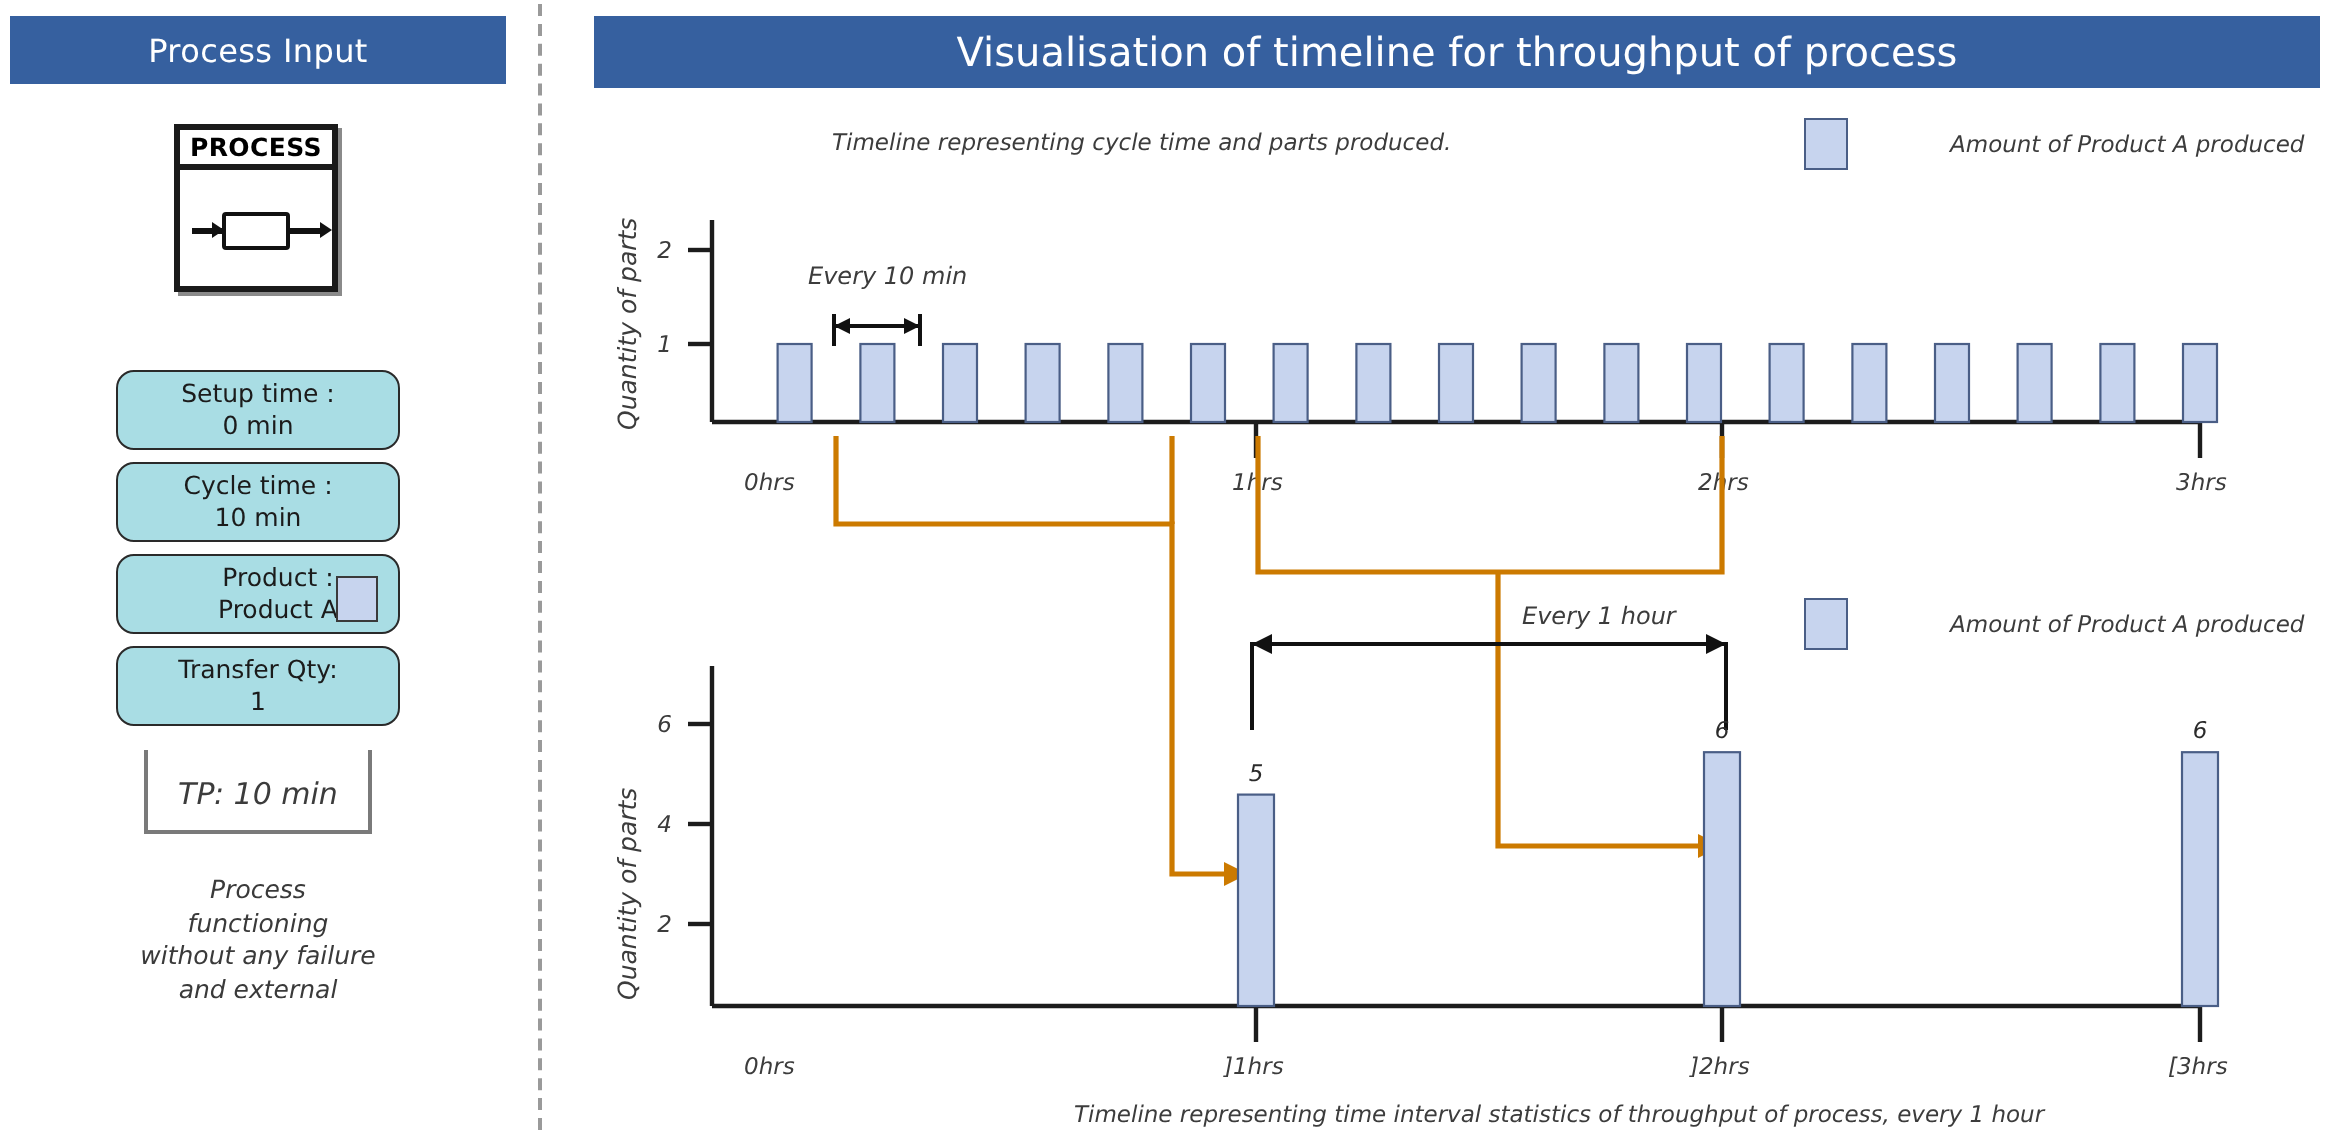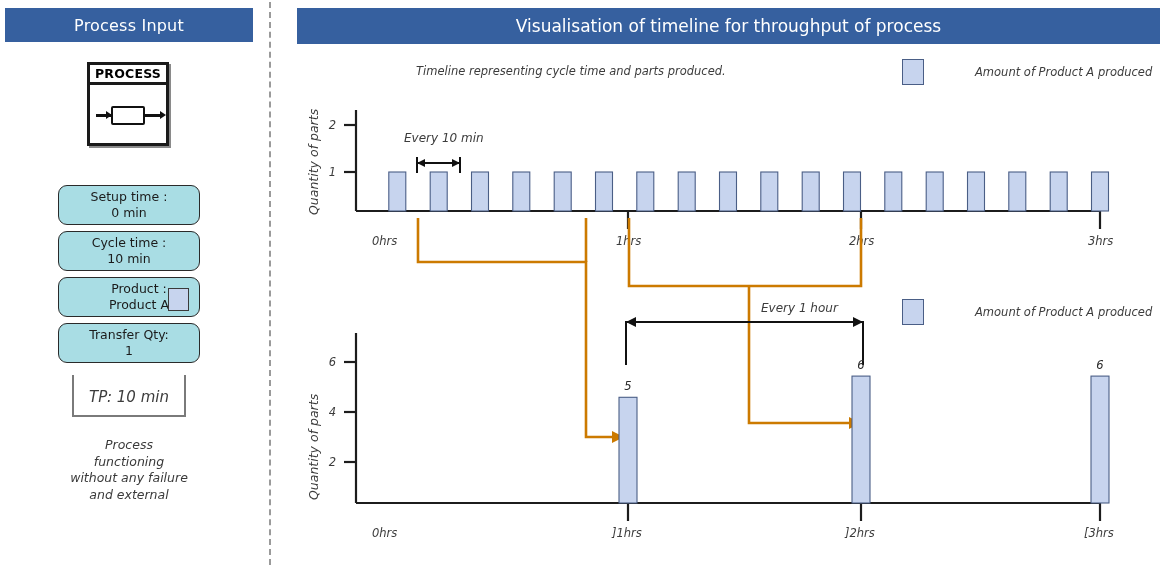--- a/index.html
+++ b/index.html
@@ -48,21 +48,21 @@
   #process-note{position:absolute;left:48px;top:437px;width:162px;text-align:center;
       font-size:12.5px;font-style:italic;color:#3a3a3a;line-height:1.33;}
 
   
   #divider{position:absolute;left:269px;top:2px;width:0;height:563px;
       border-left:2px dashed #9a9a9a;}
 
   
   #right-panel{position:absolute;left:276px;top:0;width:890px;height:567px;}
   #main-title{position:absolute;left:21px;top:8px;width:863px;height:36px;
-      background:#36609f;color:#ffffff;font-size:17px;display:flex;align-items:center;
+      background:#36609f;color:#ffffff;font-size:20px;display:flex;align-items:center;
       justify-content:center;}
   #top-caption{position:absolute;left:140px;top:64px;font-size:11.5px;font-style:italic;color:#3c3c3c;}
   #bottom-caption{position:absolute;left:261px;top:550px;font-size:11.5px;font-style:italic;color:#3c3c3c;}
 
   .legend{position:absolute;display:flex;align-items:center;gap:21px;}
   .legend .sw{width:20px;height:24px;background:#c7d4ee;border:1.1px solid #4a5e86;}
   .legend .lb{margin-left:30px;font-size:11.5px;font-style:italic;color:#3c3c3c;white-space:nowrap;}
   #legend-top{left:626px;top:59px;}
   #legend-bottom{left:626px;top:299px;}
 
@@ -254,13 +254,14 @@
           <rect x="815.0" y="376.1" width="18" height="126.9" class="bar"></rect>
         </g>
       <g id="bottom-bar-labels">
           <text x="352" y="390.3" text-anchor="middle" class="datalabel">5</text>
           <text x="585" y="369.1" text-anchor="middle" class="datalabel">6</text>
           <text x="824" y="369.1" text-anchor="middle" class="datalabel">6</text>
         </g>
     </g>
   </svg>
 
+  <div id="bottom-caption">Timeline representing time interval statistics of throughput of process, every 1 hour</div>
 </div>
 
 </body></html>

